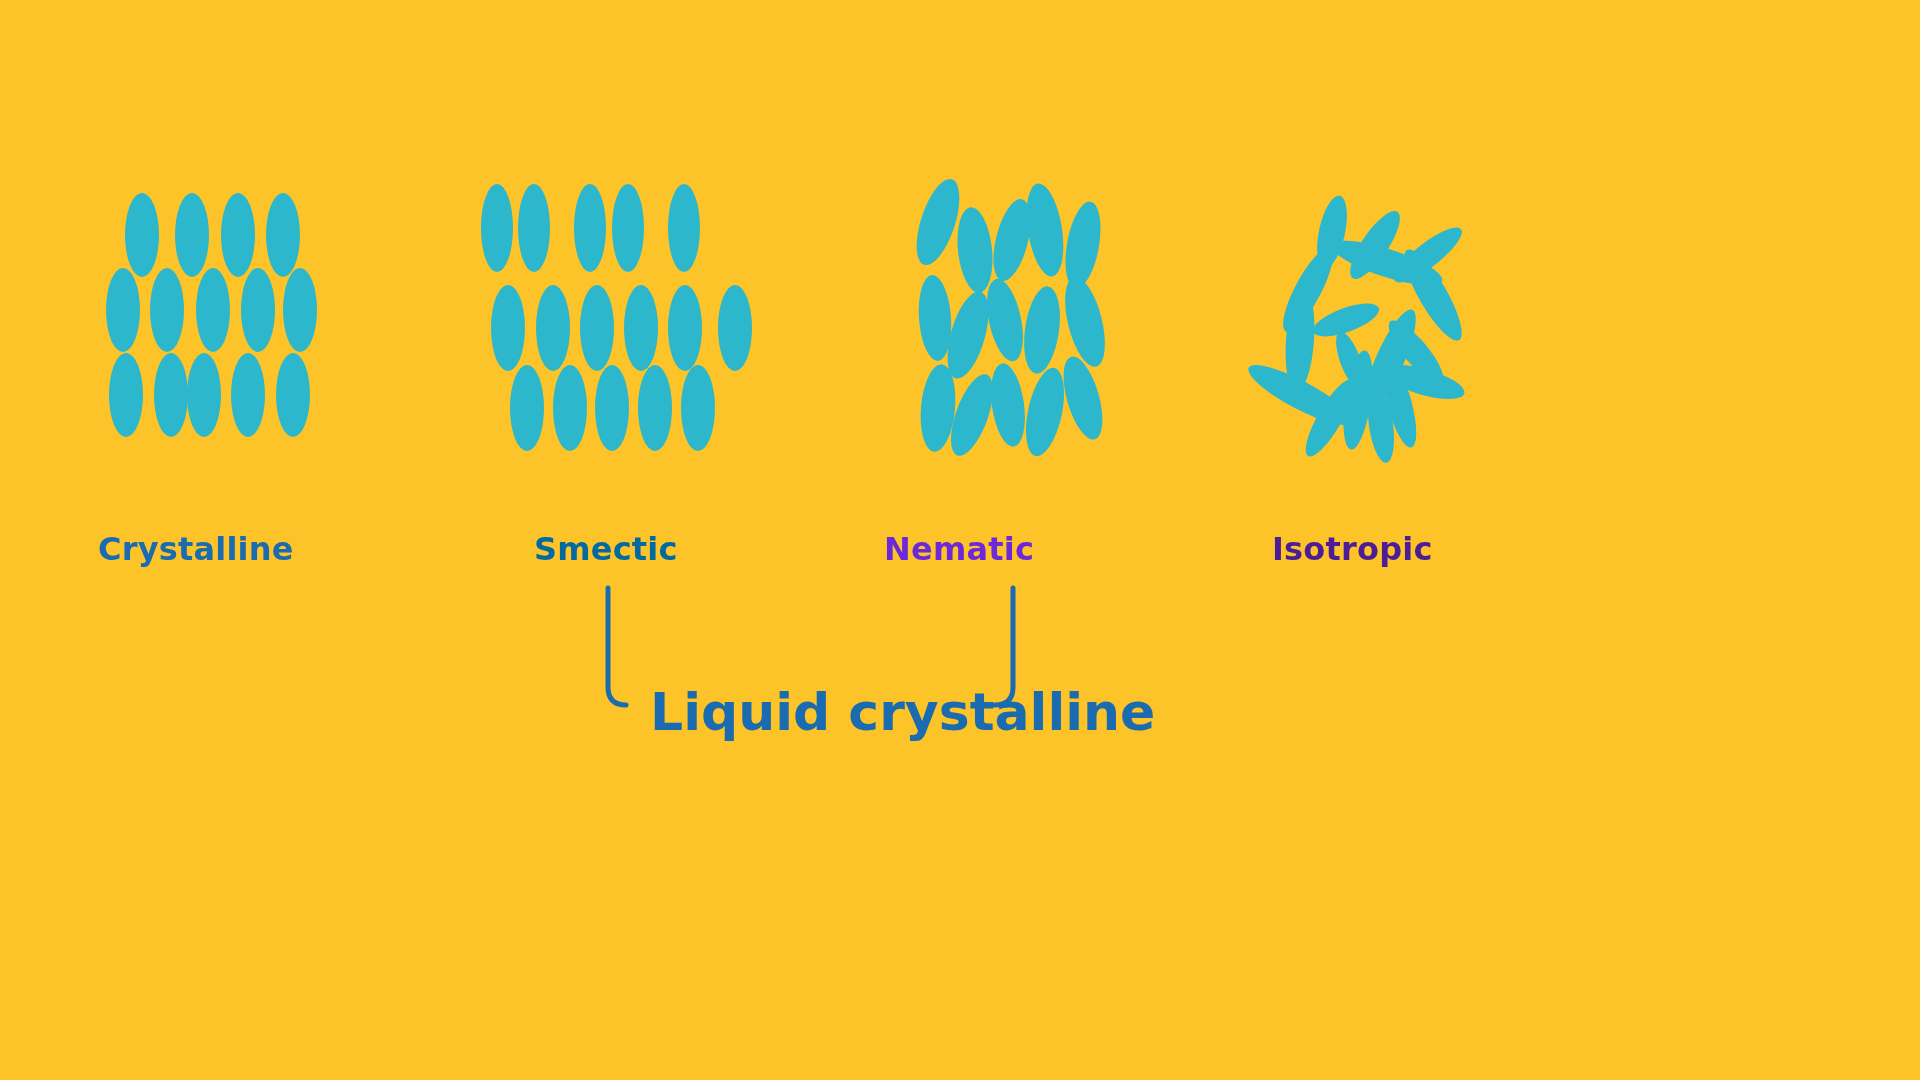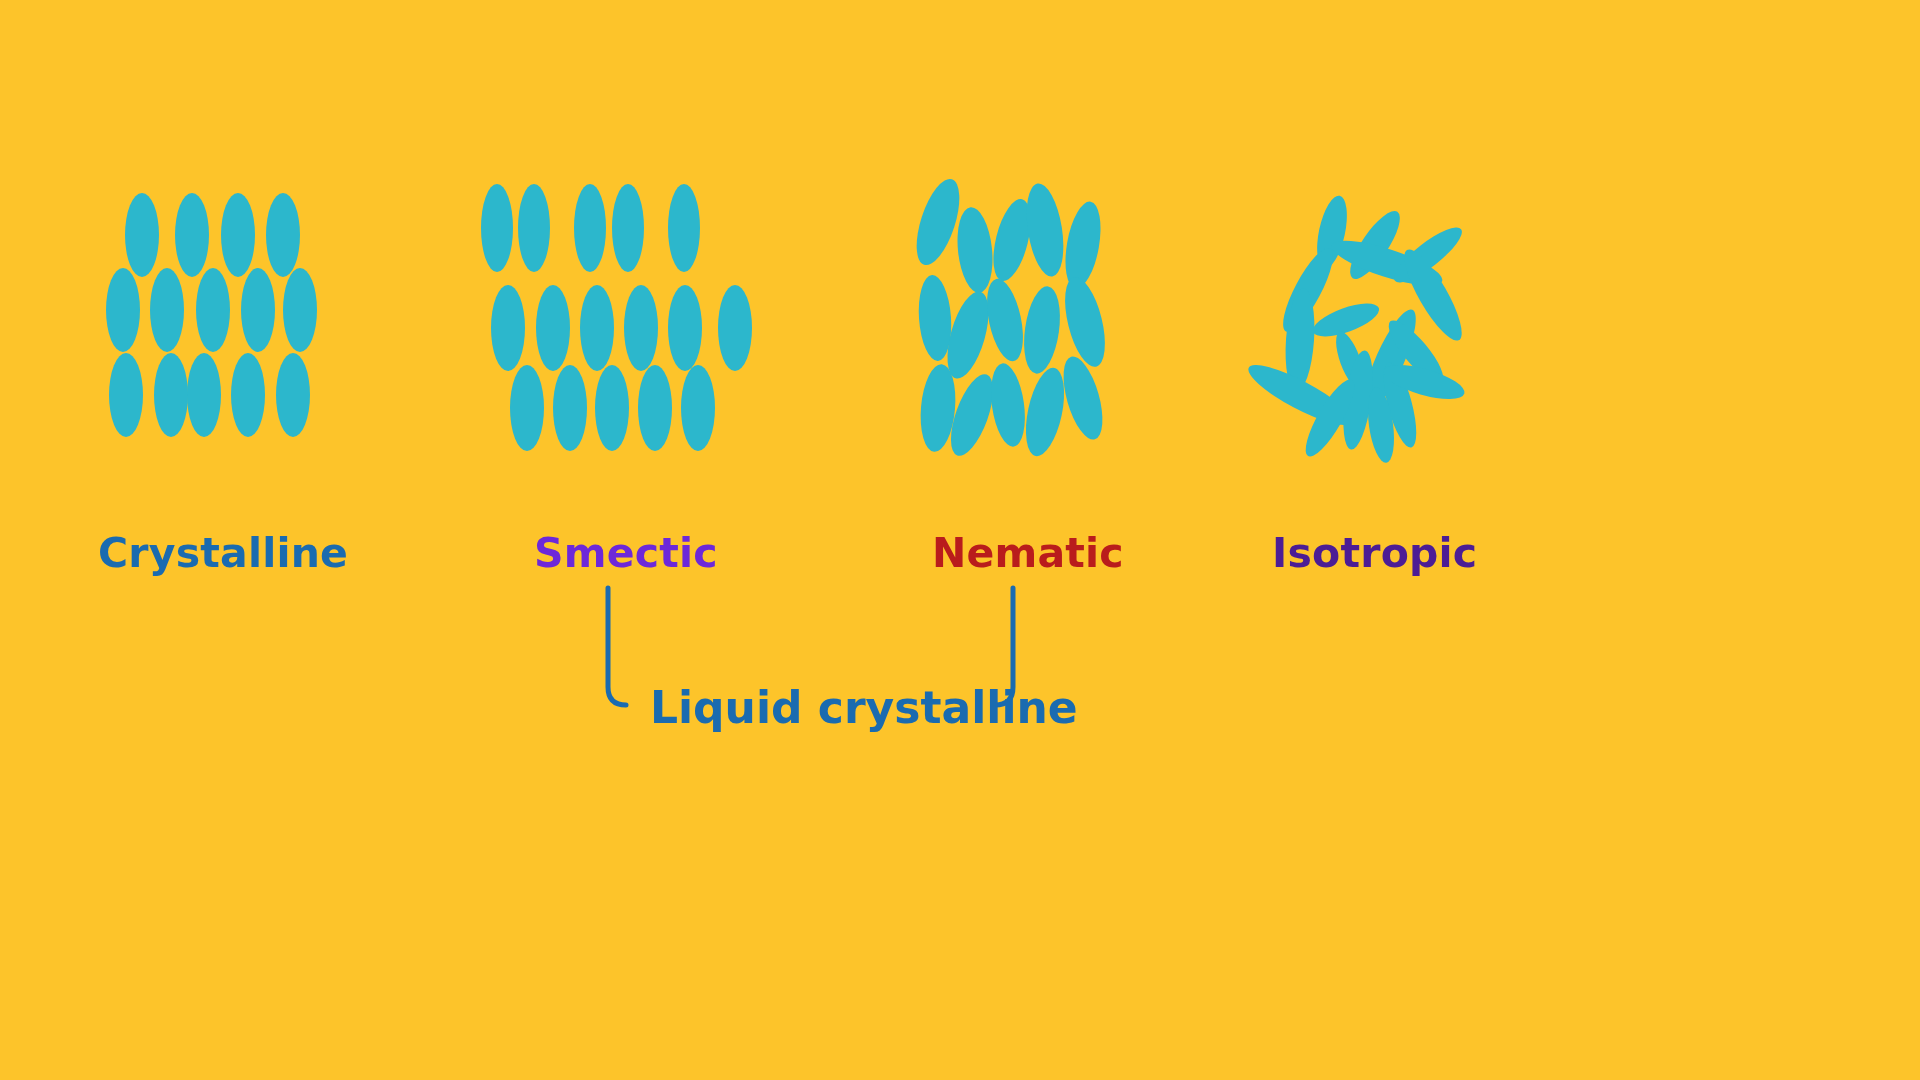--- a/index.html
+++ b/index.html
@@ -26,30 +26,30 @@
     position: absolute;
     left: 0;
     top: 0;
     width: 1920px;
     height: 1080px;
     display: block;
   }
   .phase-label {
     position: absolute;
     font-weight: bold;
-    font-size: 41px;
+    font-size: 32px;
     letter-spacing: 0.2px;
     color: #1A6BB0;
     white-space: nowrap;
     line-height: 1;
   }
   .group-label {
     position: absolute;
     font-weight: bold;
-    font-size: 44px;
+    font-size: 52px;
     color: #1A6BB0;
     white-space: nowrap;
     line-height: 1;
   }
 </style>
 </head>
 <body>
 
 <div id="stage">
 
@@ -121,19 +121,19 @@
         <ellipse cx="1358" cy="400" rx="13" ry="50" fill="#2CB7CC" transform="rotate(8 1358 400)"></ellipse>
         <ellipse cx="1400" cy="405" rx="12" ry="44" fill="#2CB7CC" transform="rotate(165 1400 405)"></ellipse>
         <ellipse cx="1424" cy="382" rx="13" ry="42" fill="#2CB7CC" transform="rotate(106 1424 382)"></ellipse>
         <ellipse cx="1330" cy="418" rx="12" ry="44" fill="#2CB7CC" transform="rotate(30 1330 418)"></ellipse>
         <ellipse cx="1381" cy="425" rx="12" ry="38" fill="#2CB7CC" transform="rotate(172 1381 425)"></ellipse>
       </g>
     <path id="bracket-path" fill="none" stroke-linecap="round" stroke-linejoin="round" d="M 608 588 L 608 687 Q 608 705 626 705 M 1013 588 L 1013 687 Q 1013 705 995 705" stroke="#1A6BB0" stroke-width="5"></path>
   </svg>
 
   <div class="phase-label" id="label-0" style="left: 98px; top: 533px; color: rgb(26, 107, 176);">Crystalline</div>
-  <div class="phase-label" id="label-1" style="left: 534px; top: 533px; color: #6d28d9;">Smectic</div>
-  <div class="phase-label" id="label-2" style="left: 932px; top: 533px; color: #b91c1c;">Nematic</div>
+  <div class="phase-label" id="label-1" style="left: 534px; top: 533px; color: #0369a1;">Smectic</div>
+  <div class="phase-label" id="label-2" style="left: 884px; top: 533px; color: #6d28d9;">Nematic</div>
   <div class="phase-label" id="label-3" style="left: 1272px; top: 533px; color: #4c1d95;">Isotropic</div>
 
   <div class="group-label" id="bracket-label" style="left: 650px; top: 686px; color: rgb(26, 107, 176);">Liquid crystalline</div>
 
 </div>
 
 </body></html>

